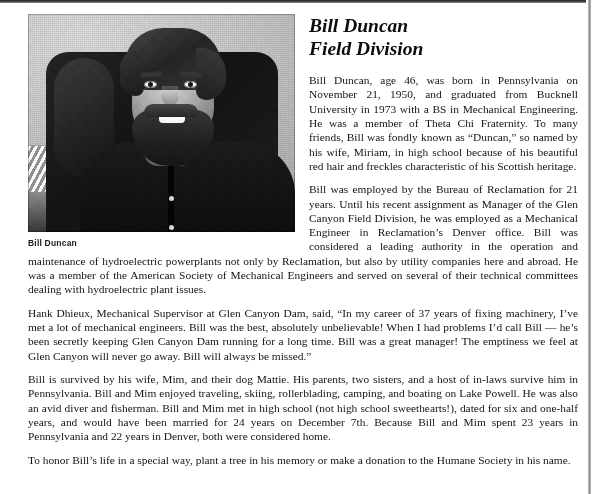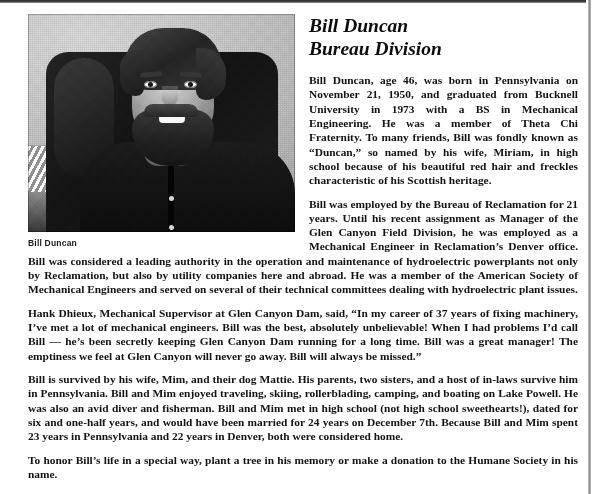--- a/index.html
+++ b/index.html
@@ -257,21 +257,20 @@
 
   
   .body-col p {
     margin: 0 0 9px 0;
     font-size: 11.4px;
     line-height: 1.255;
     text-align: justify;
     hyphens: auto;
     -webkit-hyphens: auto;
     color: #131313;
-    font-weight: bold;
   }
   .body-col p.last { margin-bottom: 0; }
   .gap-before { margin-top: 11px; }
 </style>
 </head>
 <body>
 
 <div class="scan-top-line"></div>
 <div class="scan-right-line"></div>
 <div class="scan-right-edge"></div>
@@ -305,21 +304,21 @@
       <div class="ph-mouth"></div>
       <div class="ph-moustache"></div>
       <div class="ph-grain"></div>
       <div class="ph-border"></div>
     </div>
     <div class="photo-caption">Bill Duncan</div>
   </div>
 
   <h1 class="headline">
     <span class="headline-line">Bill Duncan</span>
-    <span class="headline-line">Bureau Division</span>
+    <span class="headline-line">Field Division</span>
   </h1>
 
   <div class="body-col">
     <p>Bill Duncan, age 46, was born in Pennsylvania on November 21, 1950, and graduated from Bucknell University in 1973 with a BS in Mechanical Engineering.  He was a member of Theta Chi Fraternity.  To many friends, Bill was fondly known as “Duncan,” so named by his wife, Miriam, in high school because of his beautiful red hair and freckles characteristic of his Scottish heritage.</p>
     <p>Bill was employed by the Bureau of Reclamation for 21 years.  Until his recent assignment as Manager of the Glen Canyon Field Division, he was employed as a Mechanical Engineer in Reclamation’s Denver office.  Bill was considered a leading authority in the operation and maintenance of hydroelectric powerplants not only by Reclamation, but also by utility companies here and abroad.  He was a member of the American Society of Mechanical Engineers and served on several of their technical committees dealing with hydroelectric plant issues.</p>
     <p class="gap-before">Hank Dhieux, Mechanical Supervisor at Glen Canyon Dam, said, “In my career of 37 years of fixing machinery, I’ve met a lot of mechanical engineers.  Bill was the best, absolutely unbelievable!  When I had problems I’d call Bill — he’s been secretly keeping Glen Canyon Dam running for a long time.  Bill was a great manager!  The emptiness we feel at Glen Canyon will never go away.  Bill will always be missed.”</p>
     <p class="gap-before">Bill is survived by his wife, Mim, and their dog Mattie.  His parents, two sisters, and a host of in-laws survive him in Pennsylvania.  Bill and Mim enjoyed traveling, skiing, rollerblading, camping, and boating on Lake Powell.  He was also an avid diver and fisherman.  Bill and Mim met in high school (not high school sweethearts!), dated for six and one-half years, and would have been married for 24 years on December 7th.  Because Bill and Mim spent 23 years in Pennsylvania and 22 years in Denver, both were considered home.</p>
     <p class="gap-before last">To honor Bill’s life in a special way, plant a tree in his memory or make a donation to the Humane Society in his name.</p>
   </div>
 

